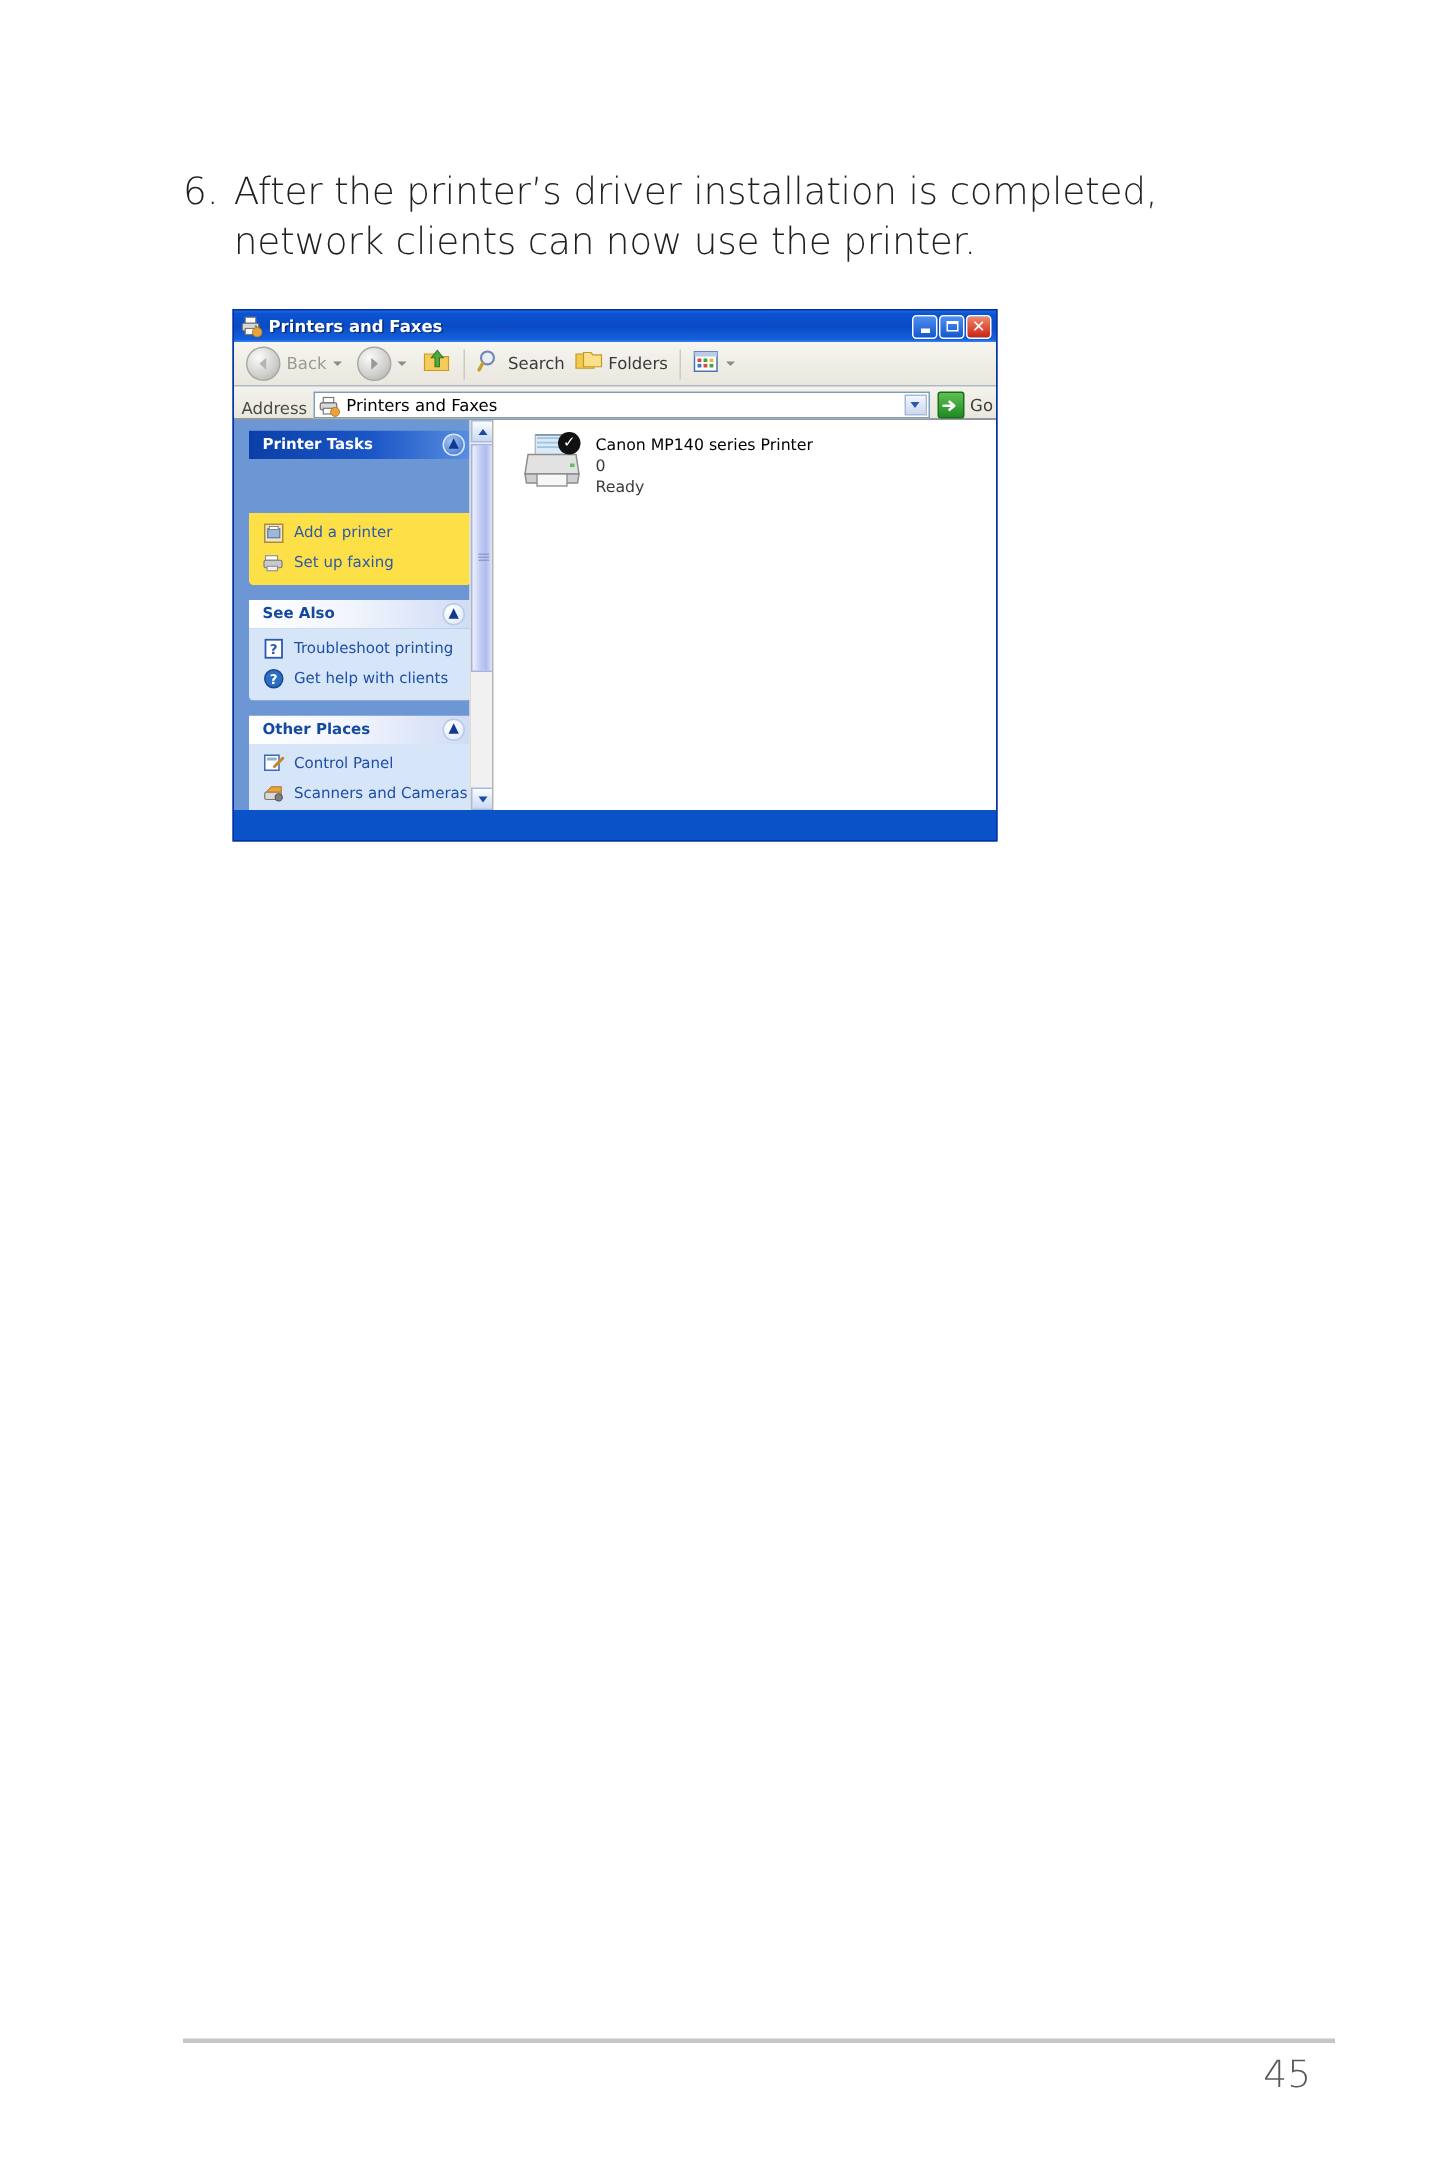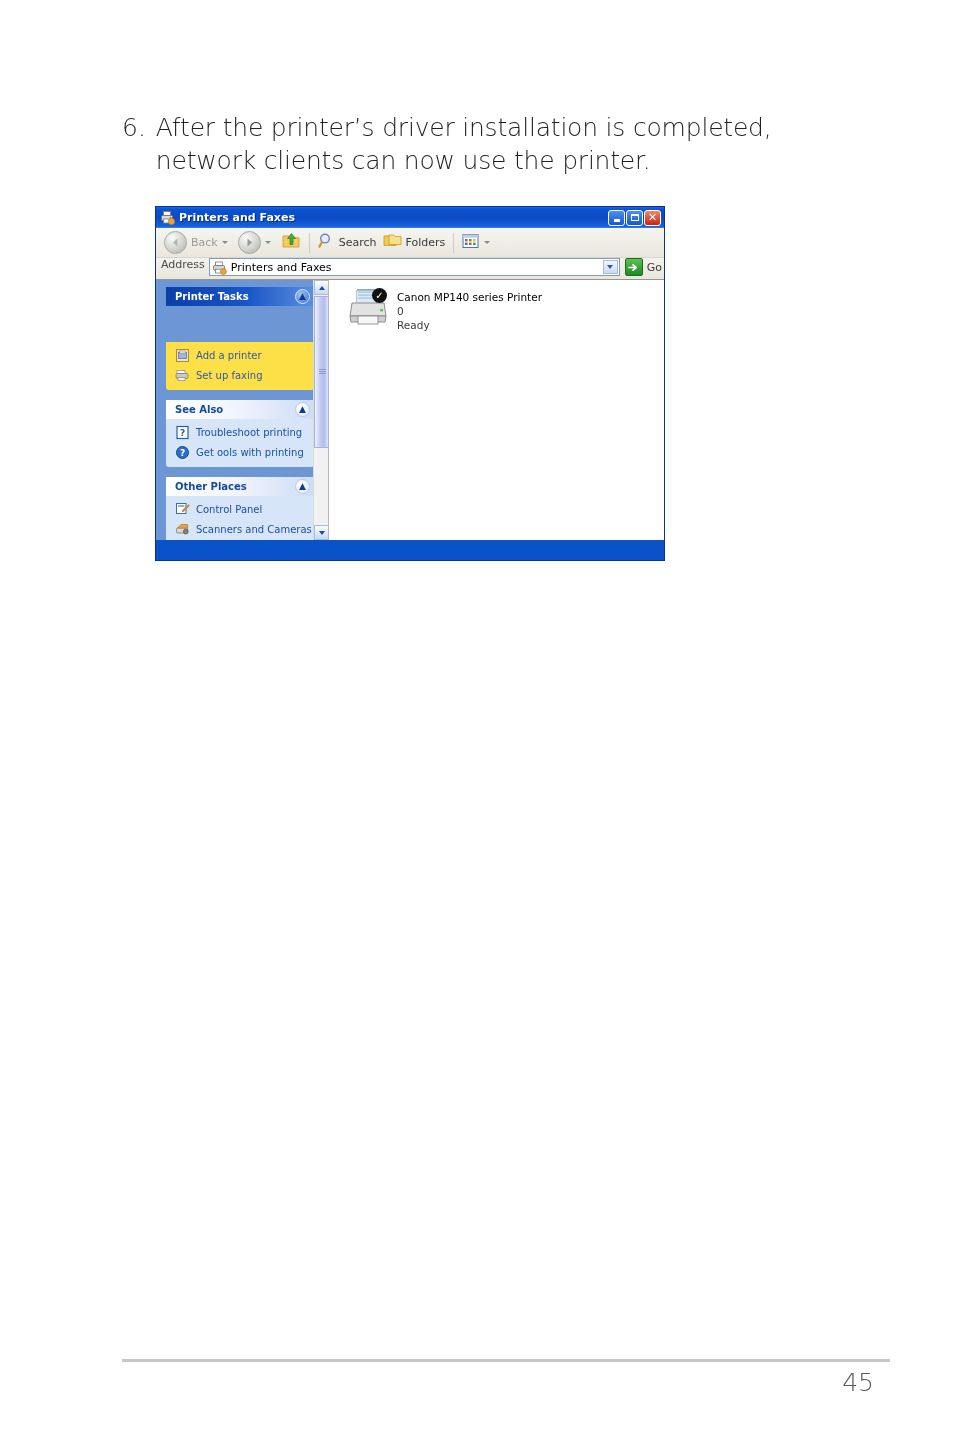--- a/index.html
+++ b/index.html
@@ -168,21 +168,21 @@
   }
   .circ.grey { background: radial-gradient(circle at 35% 30%, #fbfbfb, #cfcfcb 60%, #a9a9a4); border:1px solid #a9a9a4;}
   .circ.green { background: radial-gradient(circle at 35% 30%, #fbfbfb, #cfcfcb 60%, #a9a9a4); border:1px solid #a9a9a4;}
 
   
   .addressbar {
     height: 22px;
     background: linear-gradient(to bottom,#f3f2ec,#e9e7dd);
     border-bottom: 1px solid #97968e;
     display: flex;
-    align-items: flex-start;
+    align-items: flex-end;
     padding: 0 2px 0 5px;
     box-sizing: border-box;
   }
   .addr-label { font-size: 11px; color: #4b4b46; margin-right: 4px; white-space: nowrap; }
   .addr-field {
     flex: 1;
     height: 18px;
     background: #fff;
     border: 1px solid #7f9db9;
     display: flex;
@@ -544,21 +544,21 @@
               </div>
               <div class="lbl">Troubleshoot printing</div>
             </div>
             <div class="panel-row">
               <div class="ico">
                 <svg width="15" height="15" viewBox="0 0 15 15">
                   <circle cx="7.5" cy="7.5" r="6" fill="#2a6fc4" stroke="#17488f" stroke-width="1"></circle>
                   <text x="7.5" y="11" font-size="9" font-family="DejaVu Sans, sans-serif" fill="#ffffff" text-anchor="middle" font-weight="bold">?</text>
                 </svg>
               </div>
-              <div class="lbl">Get ools with printing</div>
+              <div class="lbl">Get help with clients</div>
             </div>
           </div>
         </div>
 
         <div class="panel">
           <div class="panel-head light">
             <div class="panel-title">Other Places</div>
             <div class="chev-btn onlight">
                 <div class="chev-up-glyph">▲</div>
               </div>

